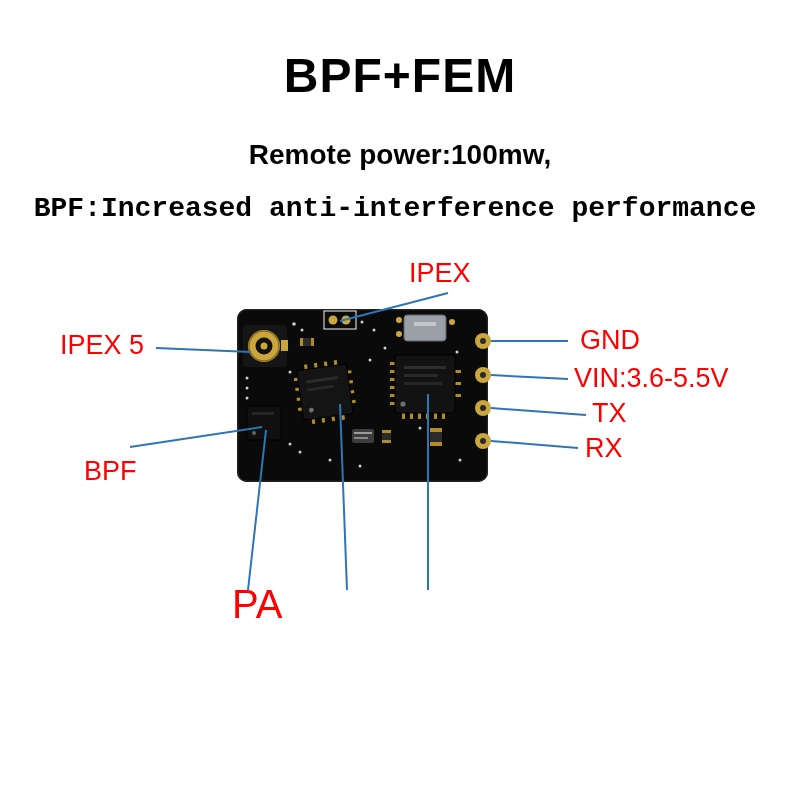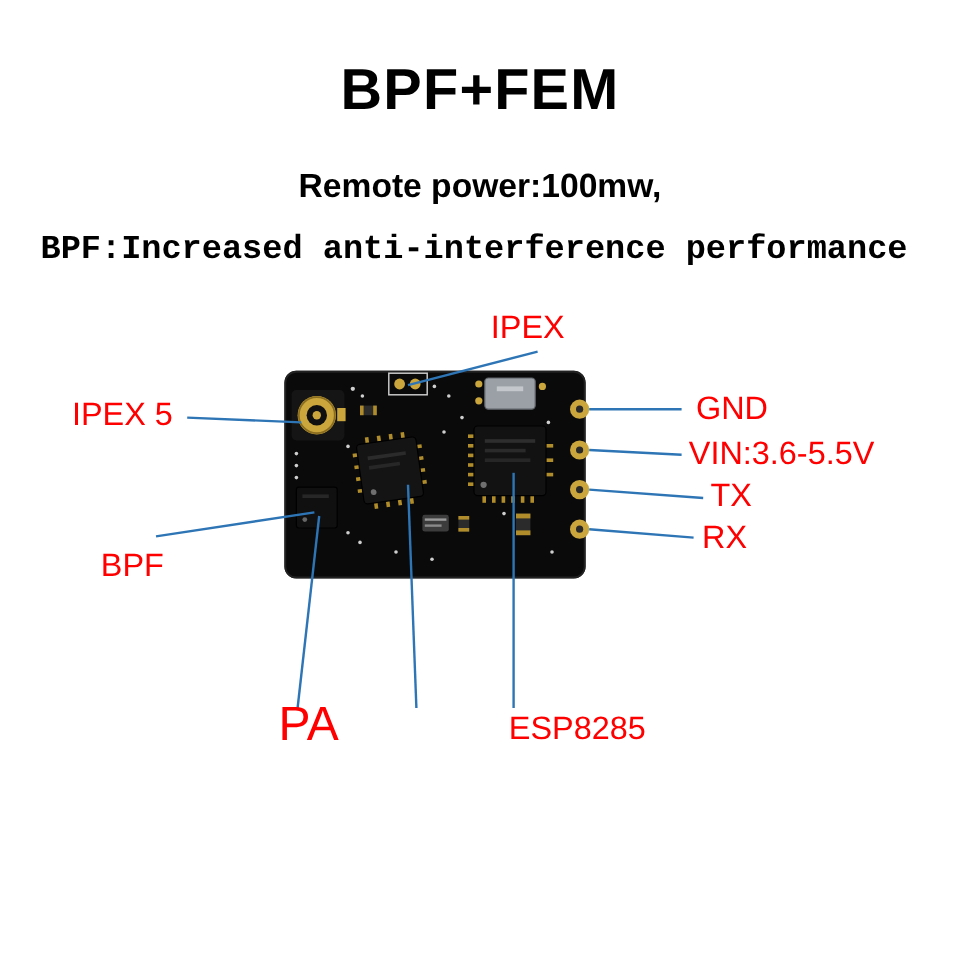--- a/index.html
+++ b/index.html
@@ -212,17 +212,16 @@
 
   
   <div class="ann" id="ann-boot">IPEX</div>
   <div class="ann" id="ann-ipex1">IPEX 5</div>
   <div class="ann" id="ann-gnd">GND</div>
   <div class="ann" id="ann-vin">VIN:3.6-5.5V</div>
   <div class="ann" id="ann-tx">TX</div>
   <div class="ann" id="ann-rx">RX</div>
   <div class="ann" id="ann-bpf">BPF</div>
   <div class="ann" id="ann-pa">PA</div>
-  <div class="ann" id="ann-esp8285">ESP8285</div>
 
   
 
 </div>
 
 </body></html>

